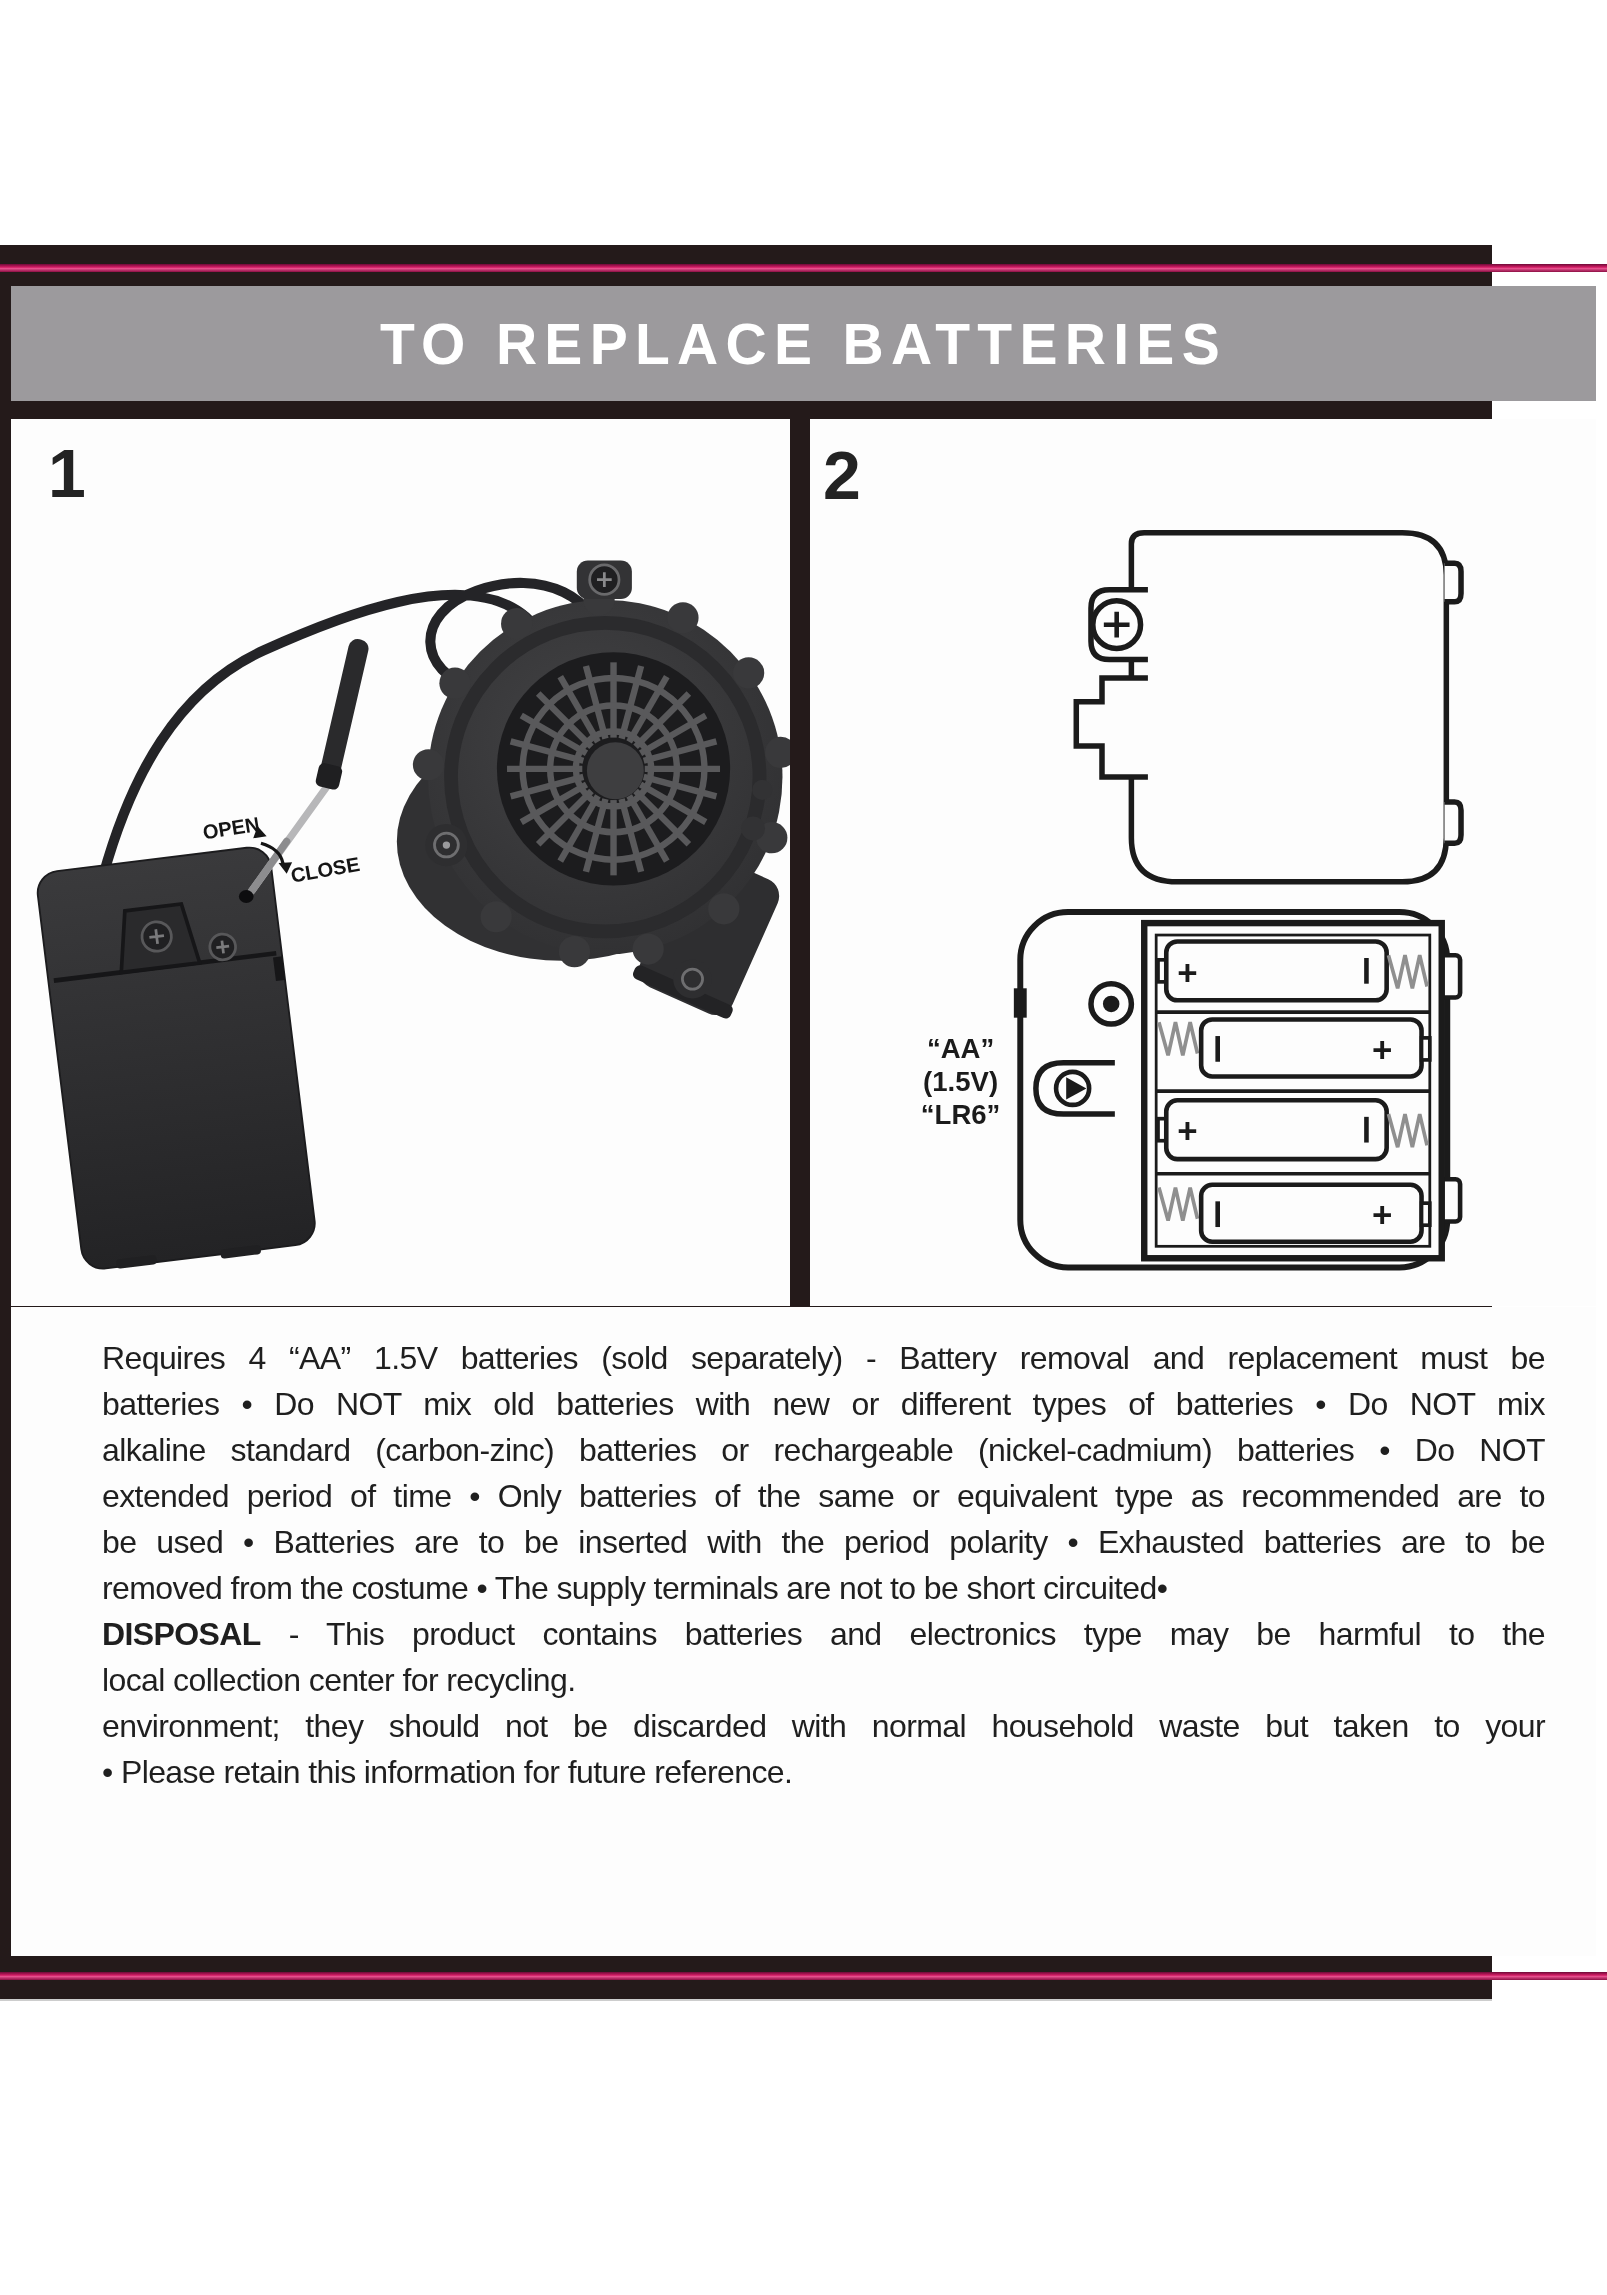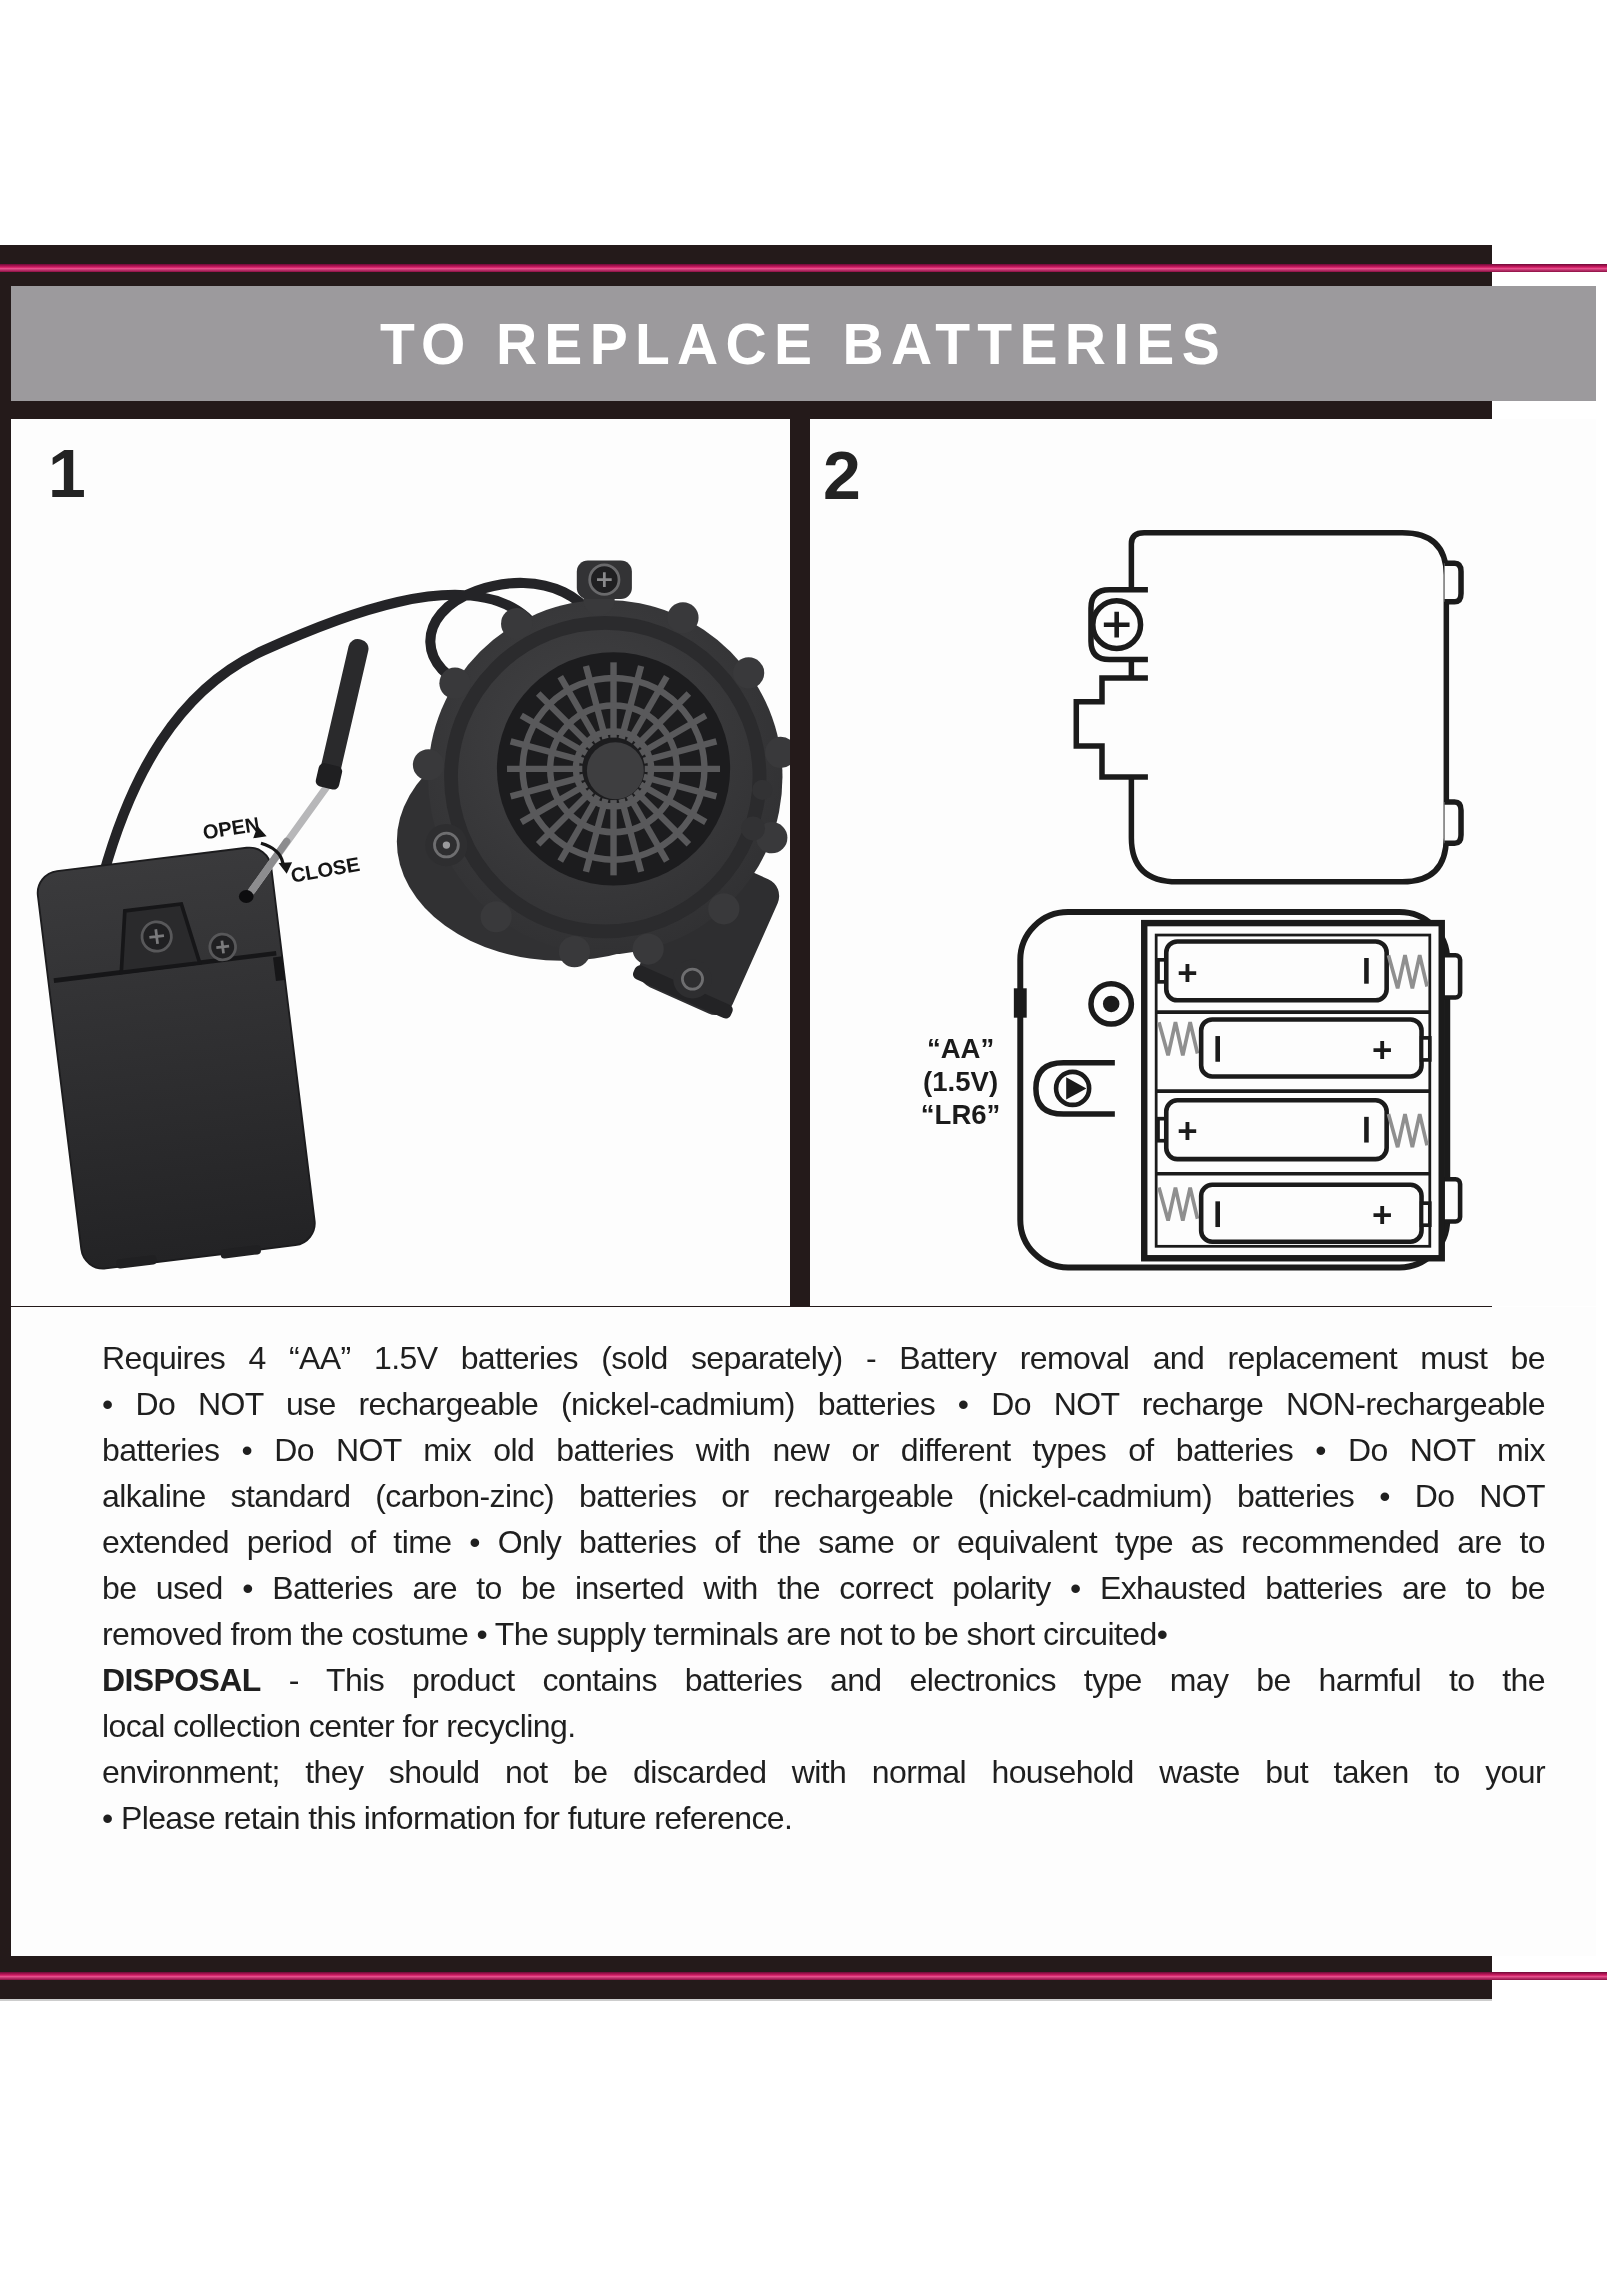--- a/index.html
+++ b/index.html
@@ -224,25 +224,24 @@
           <text x="164" y="696">“AA”</text>
           <text x="164" y="732">(1.5V)</text>
           <text x="164" y="768">“LR6”</text>
         </g>
       </svg>
       <div class="stepnum stepnum-2">2</div>
     </div>
 
     <div class="textbox">
       <div class="ln j">Requires 4 “AA” 1.5V batteries (sold separately) - Battery removal and replacement must be</div>
-      <div class="ln j">• Do NOT use rechargeable (nickel-cadmium) batteries • Do NOT recharge NON-rechargeable</div>
       <div class="ln j">batteries • Do NOT mix old batteries with new or different types of batteries • Do NOT mix</div>
       <div class="ln j">alkaline standard (carbon-zinc) batteries or rechargeable (nickel-cadmium) batteries • Do NOT</div>
       <div class="ln j">extended period of time • Only batteries of the same or equivalent type as recommended are to</div>
-      <div class="ln j">be used • Batteries are to be inserted with the correct polarity • Exhausted batteries are to be</div>
+      <div class="ln j">be used • Batteries are to be inserted with the period polarity • Exhausted batteries are to be</div>
       <div class="ln">removed from the costume • The supply terminals are not to be short circuited•</div>
       <div class="ln j"><span class="b">DISPOSAL</span><span> - This product contains batteries and electronics type may be harmful to the</span></div>
       <div class="ln">local collection center for recycling.</div>
       <div class="ln j">environment; they should not be discarded with normal household waste but taken to your</div>
       <div class="ln">• Please retain this information for future reference.</div>
     </div>
 
     <div class="stripe stripe-bottom"></div>
   </div>
 </div>

